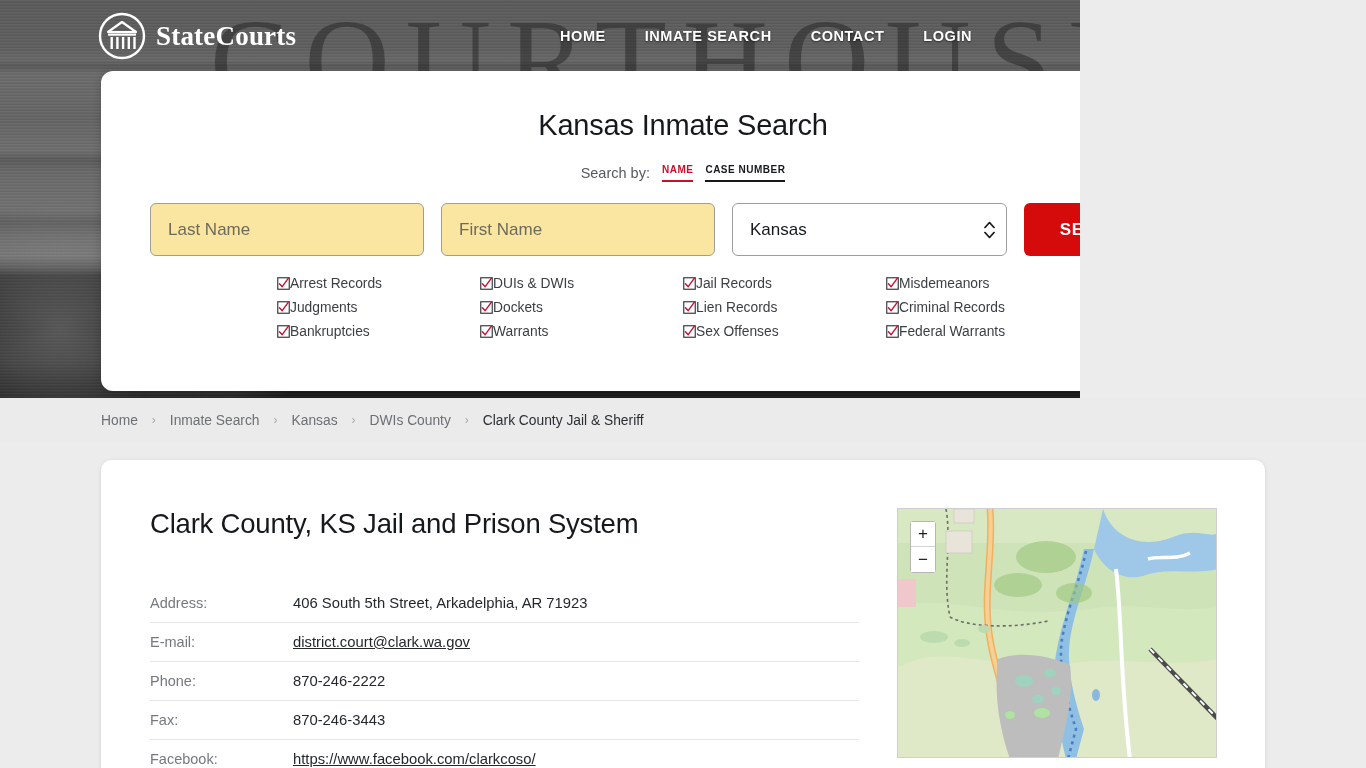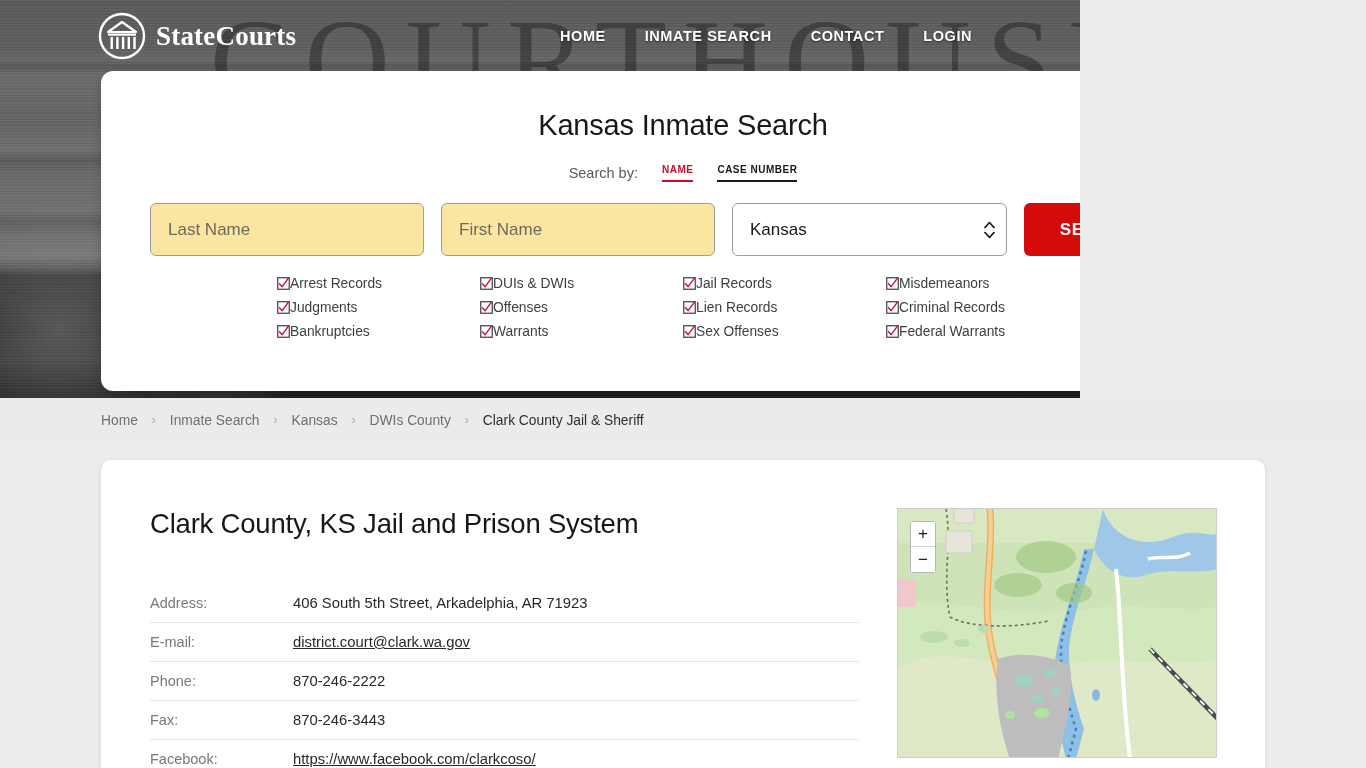--- a/index.html
+++ b/index.html
@@ -124,21 +124,21 @@
     font-weight: 400;
     color: #16191c;
     letter-spacing: -0.2px;
     margin: 12px 0 0 0;
   }
   .searchby-row {
     margin-top: 22px;
     display: flex;
     align-items: center;
     justify-content: center;
-    gap: 24px;
+    gap: 12px;
   }
   .searchby-label {
     font-size: 14.5px;
     color: #555a5f;
   }
   .tab {
     font-size: 10px;
     font-weight: 700;
     letter-spacing: 0.5px;
     padding-bottom: 5px;
@@ -428,21 +428,21 @@
               <rect x="0.8" y="0.8" width="12.4" height="12.4" fill="none" stroke="#3b3f44" stroke-width="1.3"></rect>
               <path d="M2.6 7.2 L5.6 10.4 L12.1 1.4" fill="none" stroke="#c8102e" stroke-width="1.5" stroke-linecap="round" stroke-linejoin="round"></path>
             </svg></span>
         <span>Judgments</span>
       </div>
       <div class="check-item">
         <span class="cbox"><svg viewBox="0 0 14 14" width="13" height="13">
               <rect x="0.8" y="0.8" width="12.4" height="12.4" fill="none" stroke="#3b3f44" stroke-width="1.3"></rect>
               <path d="M2.6 7.2 L5.6 10.4 L12.1 1.4" fill="none" stroke="#c8102e" stroke-width="1.5" stroke-linecap="round" stroke-linejoin="round"></path>
             </svg></span>
-        <span>Offenses</span>
+        <span>Dockets</span>
       </div>
       <div class="check-item">
         <span class="cbox"><svg viewBox="0 0 14 14" width="13" height="13">
               <rect x="0.8" y="0.8" width="12.4" height="12.4" fill="none" stroke="#3b3f44" stroke-width="1.3"></rect>
               <path d="M2.6 7.2 L5.6 10.4 L12.1 1.4" fill="none" stroke="#c8102e" stroke-width="1.5" stroke-linecap="round" stroke-linejoin="round"></path>
             </svg></span>
         <span>Lien Records</span>
       </div>
       <div class="check-item">
         <span class="cbox"><svg viewBox="0 0 14 14" width="13" height="13">

